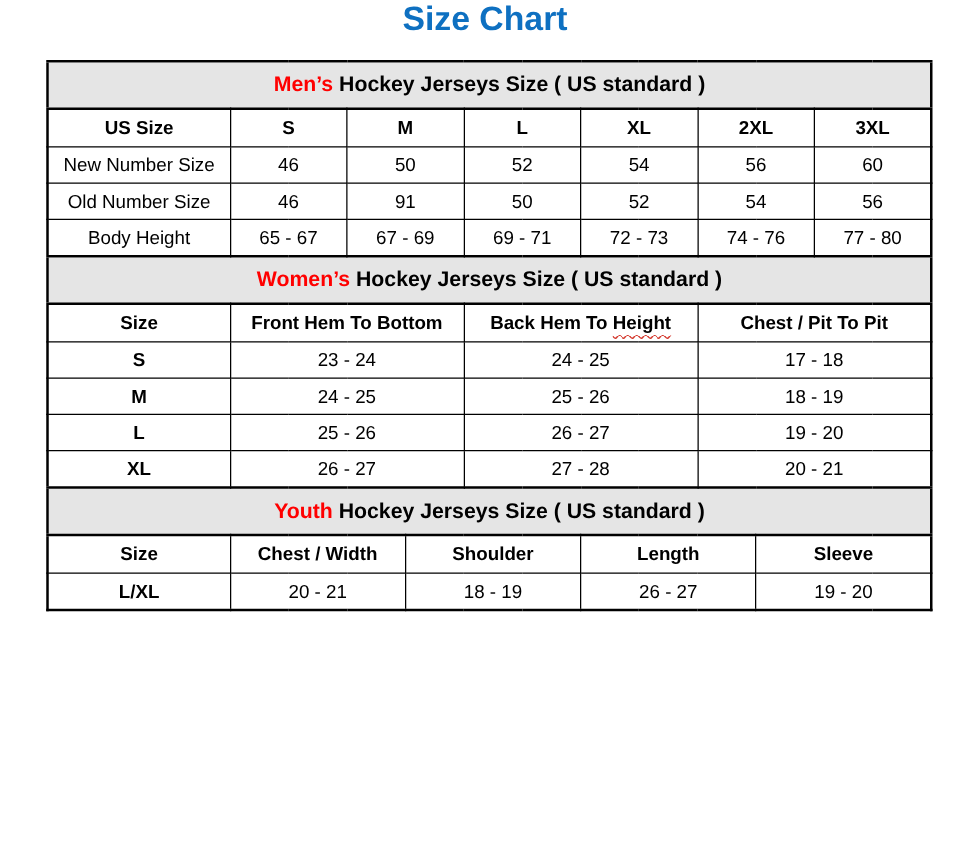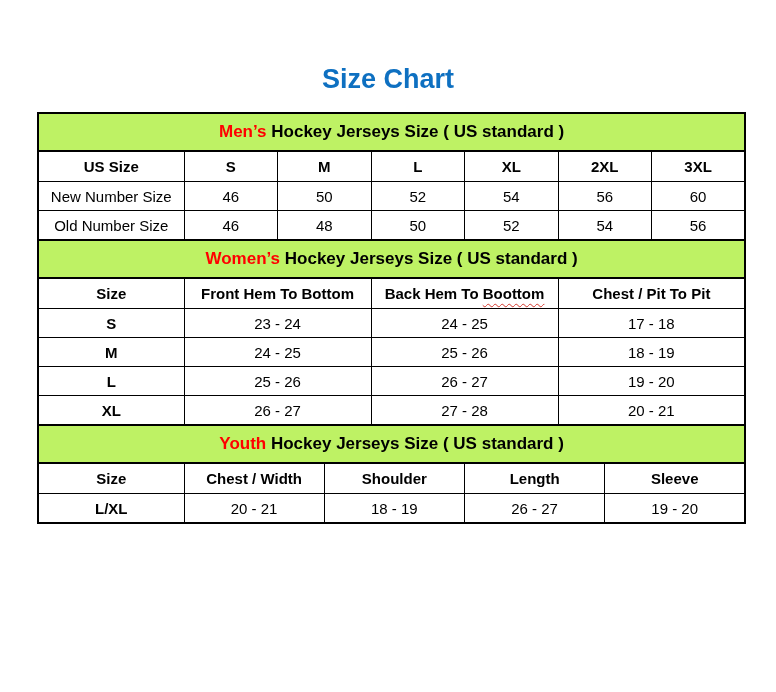--- a/index.html
+++ b/index.html
@@ -9,21 +9,20 @@
     width: 776px;
     height: 692px;
     overflow: hidden;
     font-family: "Liberation Sans", sans-serif;
     color: #000000;
     -webkit-font-smoothing: antialiased;
   }
   .page { position: relative; width: 776px; height: 692px; }
   .title {
     margin: 0;
-    padding-top: 64px;
     text-align: center;
     font-size: 27px;
     font-weight: 700;
     color: #0E70C1;
     letter-spacing: 0px;
   }
   table.grid {
     border-collapse: collapse;
     table-layout: fixed;
     width: 708px;
@@ -32,21 +31,21 @@
   }
   table.grid td, table.grid th {
     border: 1px solid #000000;
     text-align: center;
     vertical-align: middle;
     padding: 0 2px;
     overflow: hidden;
     white-space: nowrap;
   }
   tr.band td {
-    background: #bef264;
+    background: #e5e5e5;
     border-top: 2.5px solid #000000;
     border-bottom: 2.5px solid #000000;
     height: 36px;
     font-size: 17px;
     font-weight: 700;
   }
   tr.band .hl { color: #FF0000; }
   tr.hrow th { height: 29px; font-size: 15px; font-weight: 700; }
   tr.drow td { height: 28px; font-size: 15px; font-weight: 400; }
   tr.drow td.rlabel-plain { font-weight: 400; }
@@ -102,34 +101,43 @@
         <td colspan="2">46</td>
         <td colspan="2">50</td>
         <td colspan="2">52</td>
         <td colspan="2">54</td>
         <td colspan="2">56</td>
         <td colspan="2">60</td>
       </tr>
       <tr class="drow">
         <td class="rlabel-plain">Old Number Size</td>
         <td colspan="2">46</td>
-        <td colspan="2">48</td>
+        <td colspan="2">91</td>
         <td colspan="2">50</td>
         <td colspan="2">52</td>
         <td colspan="2">54</td>
         <td colspan="2">56</td>
+      </tr>
+      <tr class="drow">
+        <td class="rlabel-plain">Body Height</td>
+        <td colspan="2">65 - 67</td>
+        <td colspan="2">67 - 69</td>
+        <td colspan="2">69 - 71</td>
+        <td colspan="2">72 - 73</td>
+        <td colspan="2">74 - 76</td>
+        <td colspan="2">77 - 80</td>
       </tr>
 
       <tr class="band">
         <td colspan="13"><span class="hl">Women’s</span><span> Hockey Jerseys Size ( US standard )</span></td>
       </tr>
       <tr class="hrow">
         <th>Size</th>
         <th colspan="4">Front Hem To Bottom</th>
-        <th colspan="4"><span>Back Hem To</span> <span class="wavy">Boottom</span></th>
+        <th colspan="4"><span>Back Hem To</span> <span class="wavy">Height</span></th>
         <th colspan="4">Chest / Pit To Pit</th>
       </tr>
       <tr class="drow">
         <td class="rlabel-bold">S</td>
         <td colspan="4">23 - 24</td>
         <td colspan="4">24 - 25</td>
         <td colspan="4">17 - 18</td>
       </tr>
       <tr class="drow">
         <td class="rlabel-bold">M</td>

